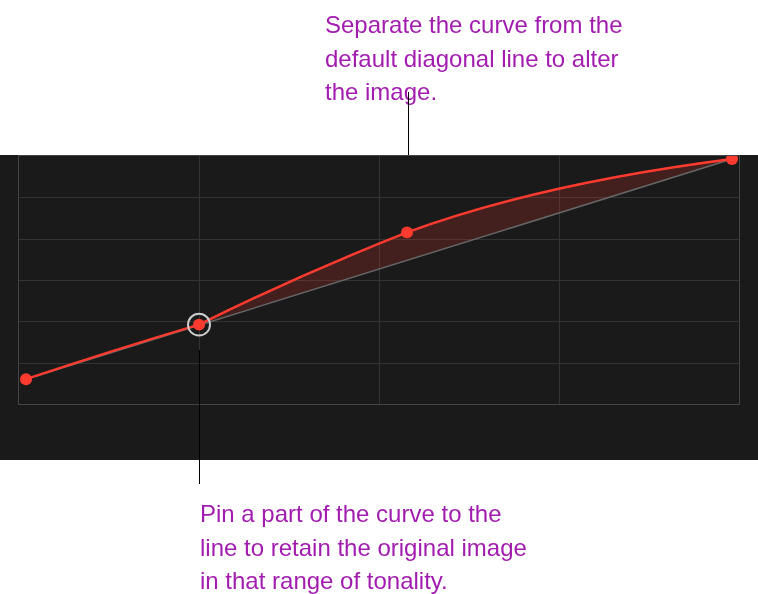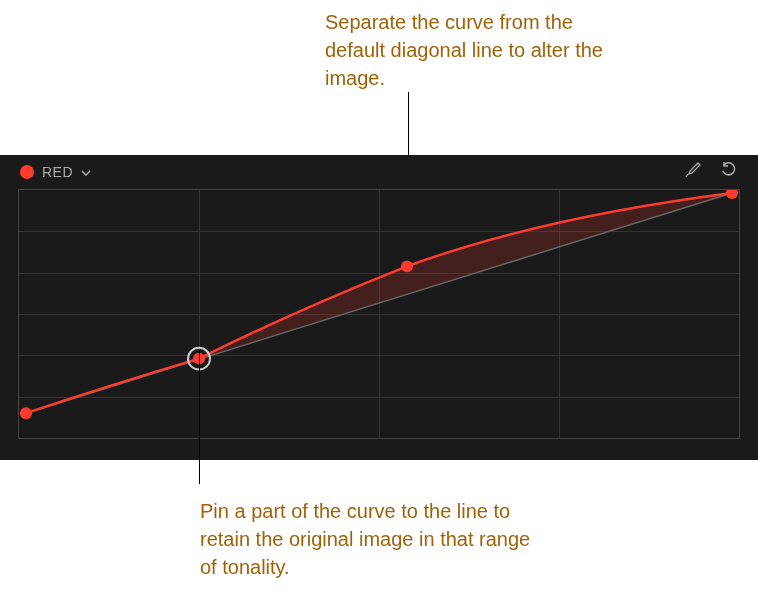--- a/index.html
+++ b/index.html
@@ -11,23 +11,23 @@
     body {
       font-family: -apple-system, BlinkMacSystemFont, "Helvetica Neue", sans-serif;
       background: #fff;
       width: 758px;
       height: 594px;
       position: relative;
     }
     
     .annotation {
       position: absolute;
-      font-size: 20px;
+      font-size: 24px;
       line-height: 1.4;
-      color: #a16207;
+      color: #a21caf;
     }
     
     .annotation-top {
       left: 325px;
       top: 8px;
       width: 300px;
     }
     
     .annotation-bottom {
       left: 200px;
@@ -153,46 +153,20 @@
     }
   </style>
 </head>
 <body>
 
 <div class="annotation annotation-top">Separate the curve from the default diagonal line to alter the image.</div>
 <div class="leader-line leader-top"></div>
 
 <div class="panel">
 
-  <div class="panel-header">
-    <div class="channel-selector">
-      <div class="channel-dot"></div>
-      <span class="channel-label">RED</span>
-      <span class="chevron">
-        <svg width="10" height="6" viewBox="0 0 10 6">
-          <path d="M1 1 L5 5 L9 1" stroke="#aaa" stroke-width="1.5" fill="none"></path>
-        </svg>
-      </span>
-    </div>
-    <div class="spacer"></div>
-    <div class="tool-icons">
-      <span class="tool-icon">
-        <svg width="18" height="18" viewBox="0 0 18 18">
-          <path d="M14 2 L16 4 L8 12 L5 13 L6 10 L14 2 Z" stroke="#aaa" stroke-width="1.3" fill="none"></path>
-          <path d="M4 13 L2 16" stroke="#aaa" stroke-width="1.3"></path>
-        </svg>
-      </span>
-      <span class="tool-icon">
-        <svg width="18" height="18" viewBox="0 0 18 18">
-          <path d="M4 4 A6 6 0 1 1 3 10" stroke="#aaa" stroke-width="1.5" fill="none"></path>
-          <path d="M4 1 L4 5 L8 5" stroke="#aaa" stroke-width="1.5" fill="none"></path>
-        </svg>
-      </span>
-    </div>
-  </div>
 
   <div class="curve-area">
 
     <div class="grid-line-h" style="top: 16.67%"></div>
     <div class="grid-line-h" style="top: 33.33%"></div>
     <div class="grid-line-h" style="top: 50%"></div>
     <div class="grid-line-h" style="top: 66.67%"></div>
     <div class="grid-line-h" style="top: 83.33%"></div>
 
     <div class="grid-line-v" style="left: 25%"></div>

